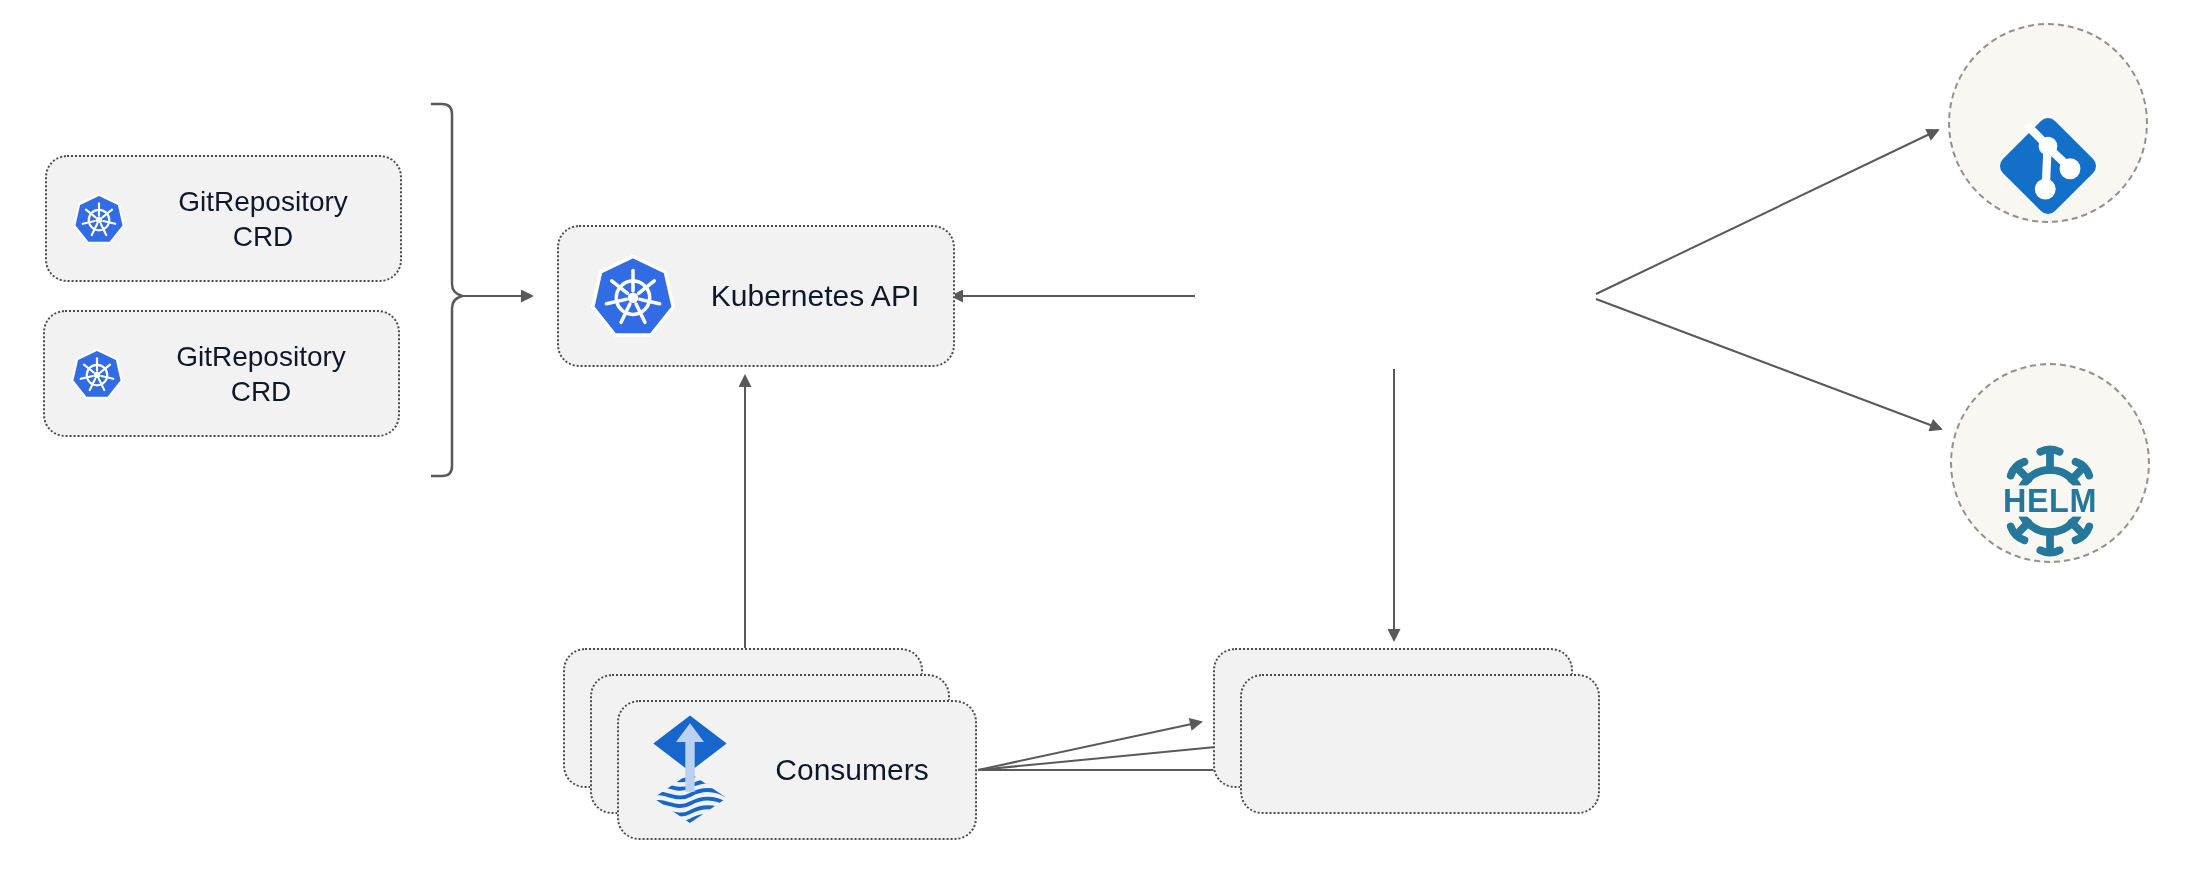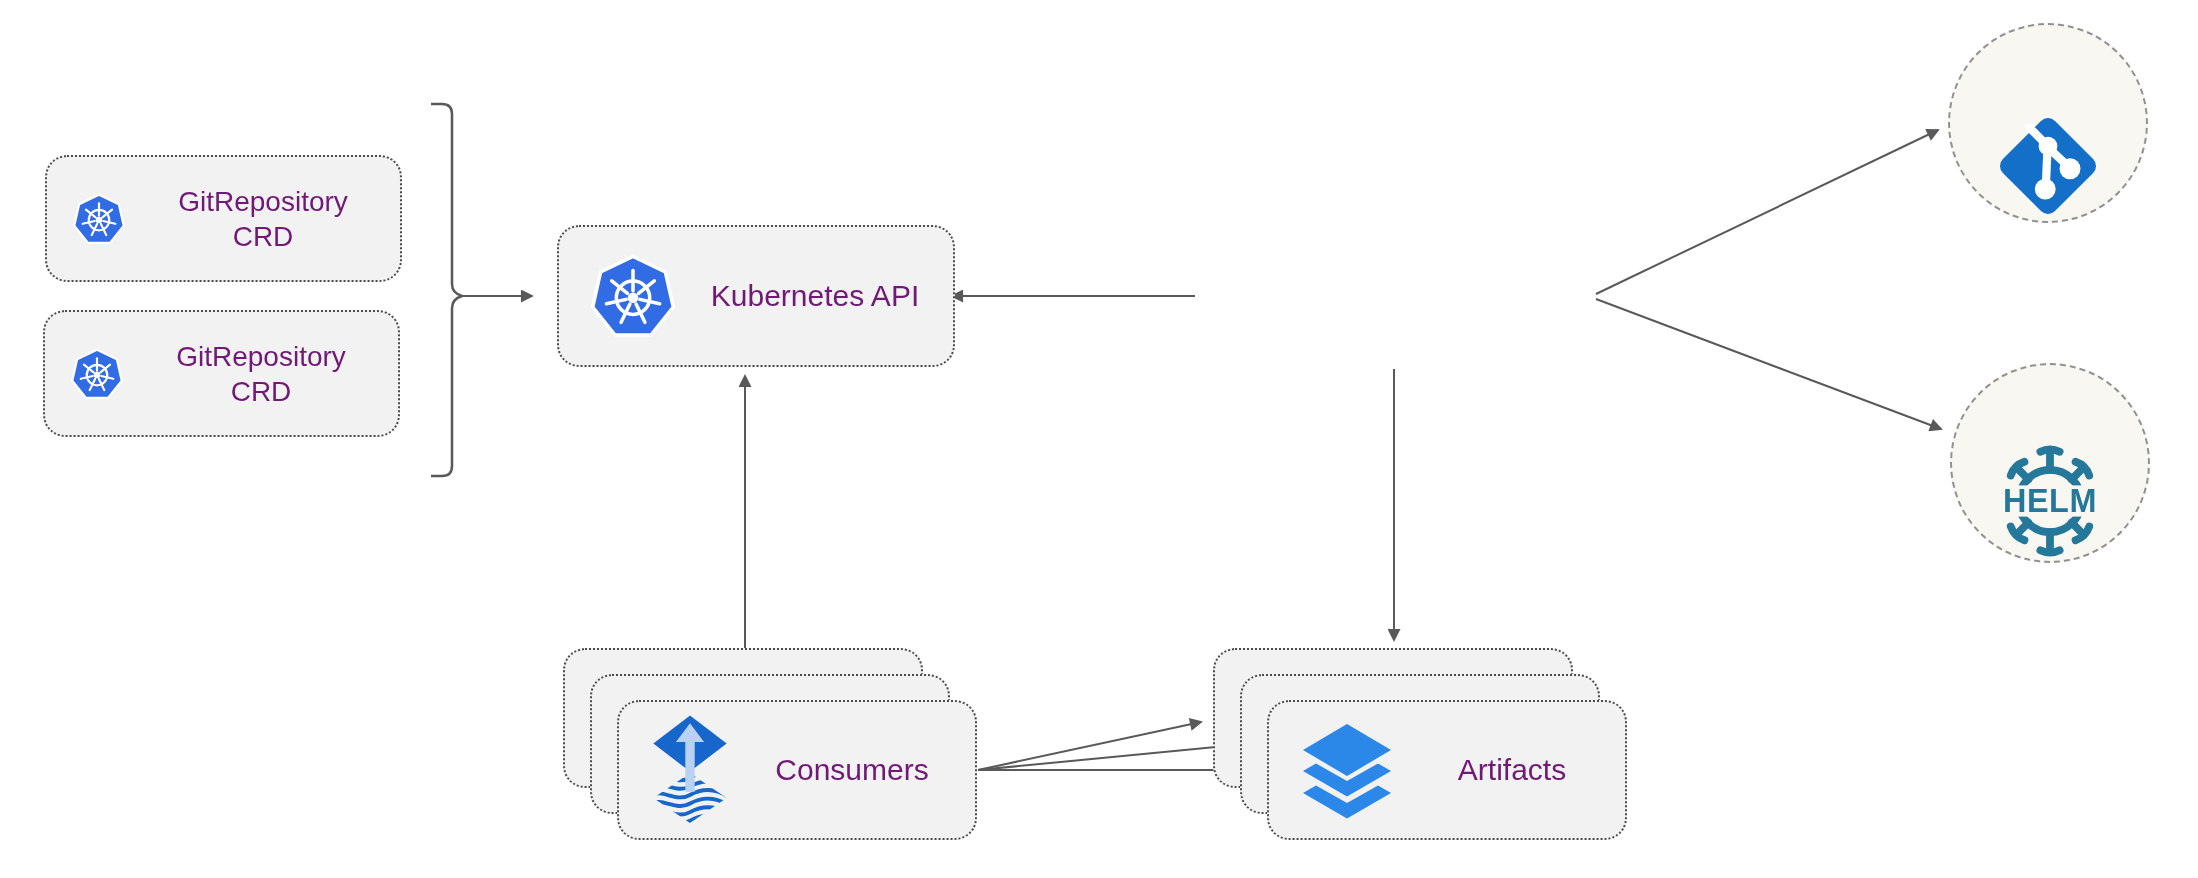--- a/index.html
+++ b/index.html
@@ -1,21 +1,21 @@
 <!DOCTYPE html>
 <html><head>
 <meta charset="utf-8">
 <style>
   html,body{margin:0;padding:0;background:#ffffff;}
   body{font-family:"Liberation Sans","DejaVu Sans",sans-serif;}
   .canvas{position:relative;width:2198px;height:878px;background:#ffffff;overflow:hidden;}
   .edges{position:absolute;left:0;top:0;width:2198px;height:878px;pointer-events:none;}
   .box{position:absolute;background:#f2f2f2;border:2px dotted #4b4b4b;border-radius:22px;
        box-sizing:border-box;display:flex;align-items:center;}
-  .lbl{flex:1;text-align:center;color:#701a75;white-space:pre-line;line-height:1.25;}
+  .lbl{flex:1;text-align:center;color:#0f172a;white-space:pre-line;line-height:1.25;}
   .lbl.sz28{font-size:28px;}
   .lbl.sz30{font-size:30px;}
   .icon{flex:none;display:block;}
   .circle{position:absolute;width:200px;height:200px;border-radius:50%;
           background:#f9f7f1;border:2px dashed #919191;box-sizing:border-box;
           display:flex;align-items:flex-end;justify-content:center;}
   
   #gitrepo-crd{left:45px;top:155px;width:357px;height:127px;}
   #helmrepo-crd{left:43px;top:310px;width:357px;height:127px;}
   #k8s-api{left:557px;top:225px;width:398px;height:142px;}
@@ -139,26 +139,20 @@
       <svg class="icon" width="78" height="110" style="margin-left:32px">
           <use href="#ic-flux"></use>
         </svg>
       <div class="lbl sz30">Consumers</div>
     </div>
   </div>
 
   <div class="stack" id="artifacts-stack">
     <div class="box ghost1"></div>
     <div class="box ghost2"></div>
-    <div class="box front">
-      <svg class="icon" width="104" height="100" style="margin-left:26px">
-          <use href="#ic-layers"></use>
-        </svg>
-      <div class="lbl sz30">Artifacts</div>
-    </div>
   </div>
 
   <div class="circle" id="git-circle">
     <svg width="110" height="110">
         <use href="#ic-git"></use>
       </svg>
   </div>
 
   <div class="circle" id="helm-circle">
     <svg width="120" height="120" viewBox="0 0 100 100">

